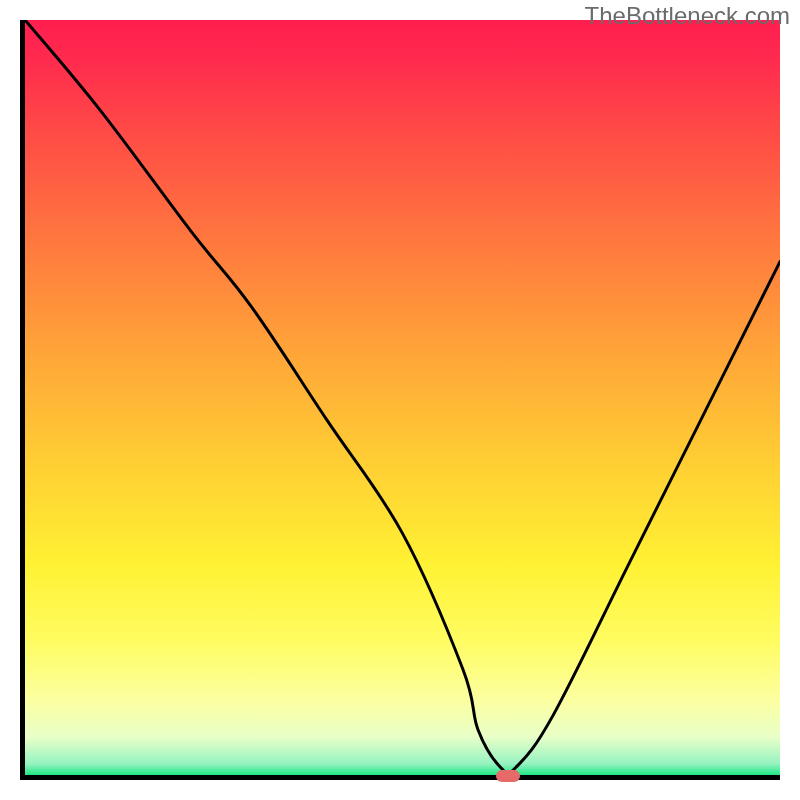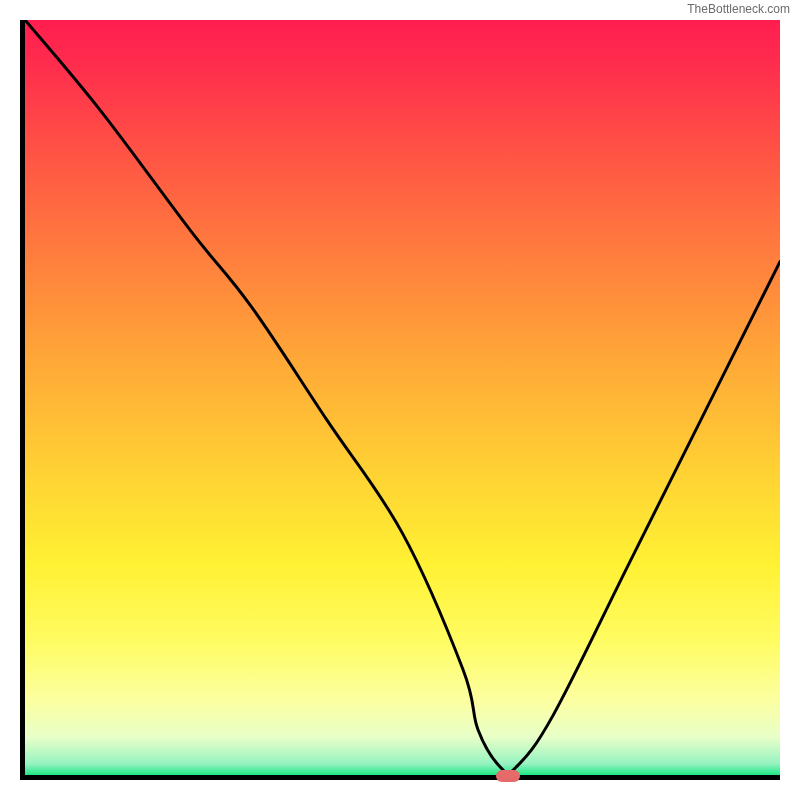--- a/index.html
+++ b/index.html
@@ -23,21 +23,21 @@
     left: 0;
     top: 0;
     width: 100%;
     height: 100%;
   }
   .watermark {
     position: absolute;
     top: 2px;
     right: 10px;
     font-family: Arial, Helvetica, sans-serif;
-    font-size: 12px;
+    font-size: 24px;
     color: #6b6b6b;
     font-weight: 500;
   }
   .curve-svg {
     position: absolute;
     left: 0;
     top: 0;
     width: 100%;
     height: 100%;
   }

